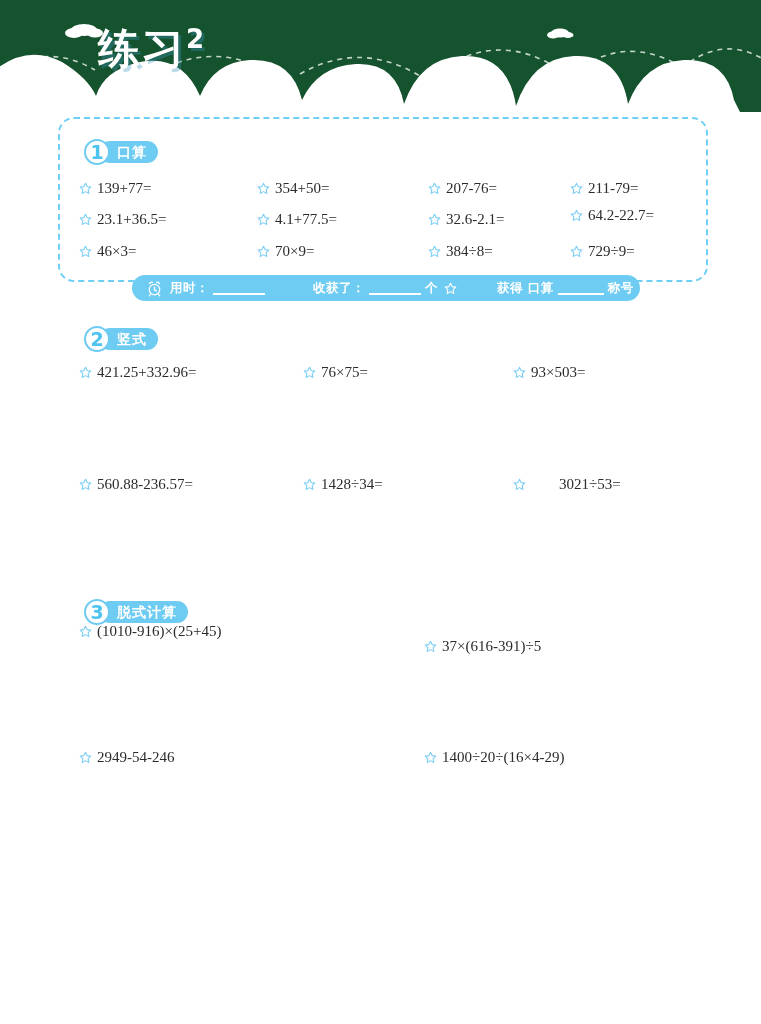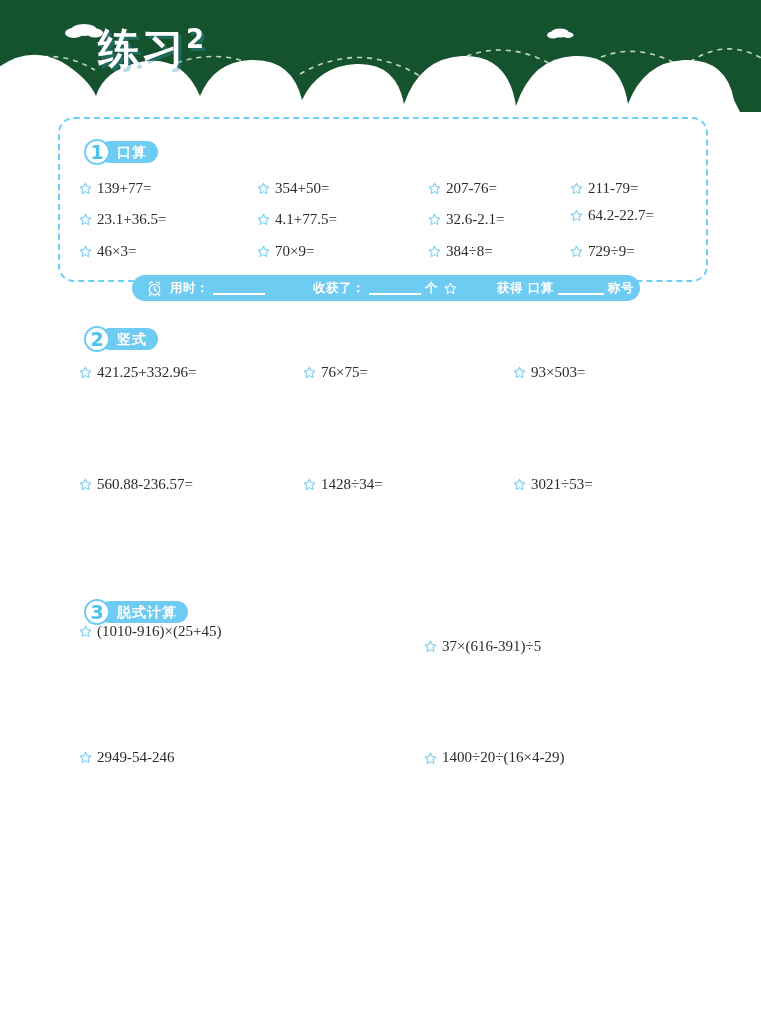--- a/index.html
+++ b/index.html
@@ -399,21 +399,21 @@
   <span>560.88-236.57=</span>
 </div>
 <div class="prob" style="left:303px; top:477px;">
   <span class="star">
       <svg width="13" height="13" viewBox="0 0 24 24">
         <path d="M12 2.2l3.0 6.3 6.8.9-4.9 4.8 1.2 6.9-6.1-3.3-6.1 3.3 1.2-6.9L2.2 9.4l6.8-.9z" fill="none" stroke="#7ecef4" stroke-width="2" stroke-linejoin="round"></path>
       </svg>
     </span>
   <span>1428÷34=</span>
 </div>
-<div class="prob" style="left:513px; top:477px;">
+<div class="prob" style="left:513px; top:477px;gap:28px;">
   <span class="star">
       <svg width="13" height="13" viewBox="0 0 24 24">
         <path d="M12 2.2l3.0 6.3 6.8.9-4.9 4.8 1.2 6.9-6.1-3.3-6.1 3.3 1.2-6.9L2.2 9.4l6.8-.9z" fill="none" stroke="#7ecef4" stroke-width="2" stroke-linejoin="round"></path>
       </svg>
     </span>
   <span>3021÷53=</span>
 </div>
 
 <div class="badge" style="left:84px; top:599px;">
   <span class="badge-circle">3</span>
@@ -438,20 +438,20 @@
 </div>
 
 <div class="prob" style="left:79px; top:750px;">
   <span class="star">
       <svg width="13" height="13" viewBox="0 0 24 24">
         <path d="M12 2.2l3.0 6.3 6.8.9-4.9 4.8 1.2 6.9-6.1-3.3-6.1 3.3 1.2-6.9L2.2 9.4l6.8-.9z" fill="none" stroke="#7ecef4" stroke-width="2" stroke-linejoin="round"></path>
       </svg>
     </span>
   <span>2949-54-246</span>
 </div>
-<div class="prob" style="left:424px; top:750px;align-items:flex-end;">
+<div class="prob" style="left:424px; top:750px;">
   <span class="star">
       <svg width="13" height="13" viewBox="0 0 24 24">
         <path d="M12 2.2l3.0 6.3 6.8.9-4.9 4.8 1.2 6.9-6.1-3.3-6.1 3.3 1.2-6.9L2.2 9.4l6.8-.9z" fill="none" stroke="#7ecef4" stroke-width="2" stroke-linejoin="round"></path>
       </svg>
     </span>
   <span>1400÷20÷(16×4-29)</span>
 </div>
 
 </body></html>

